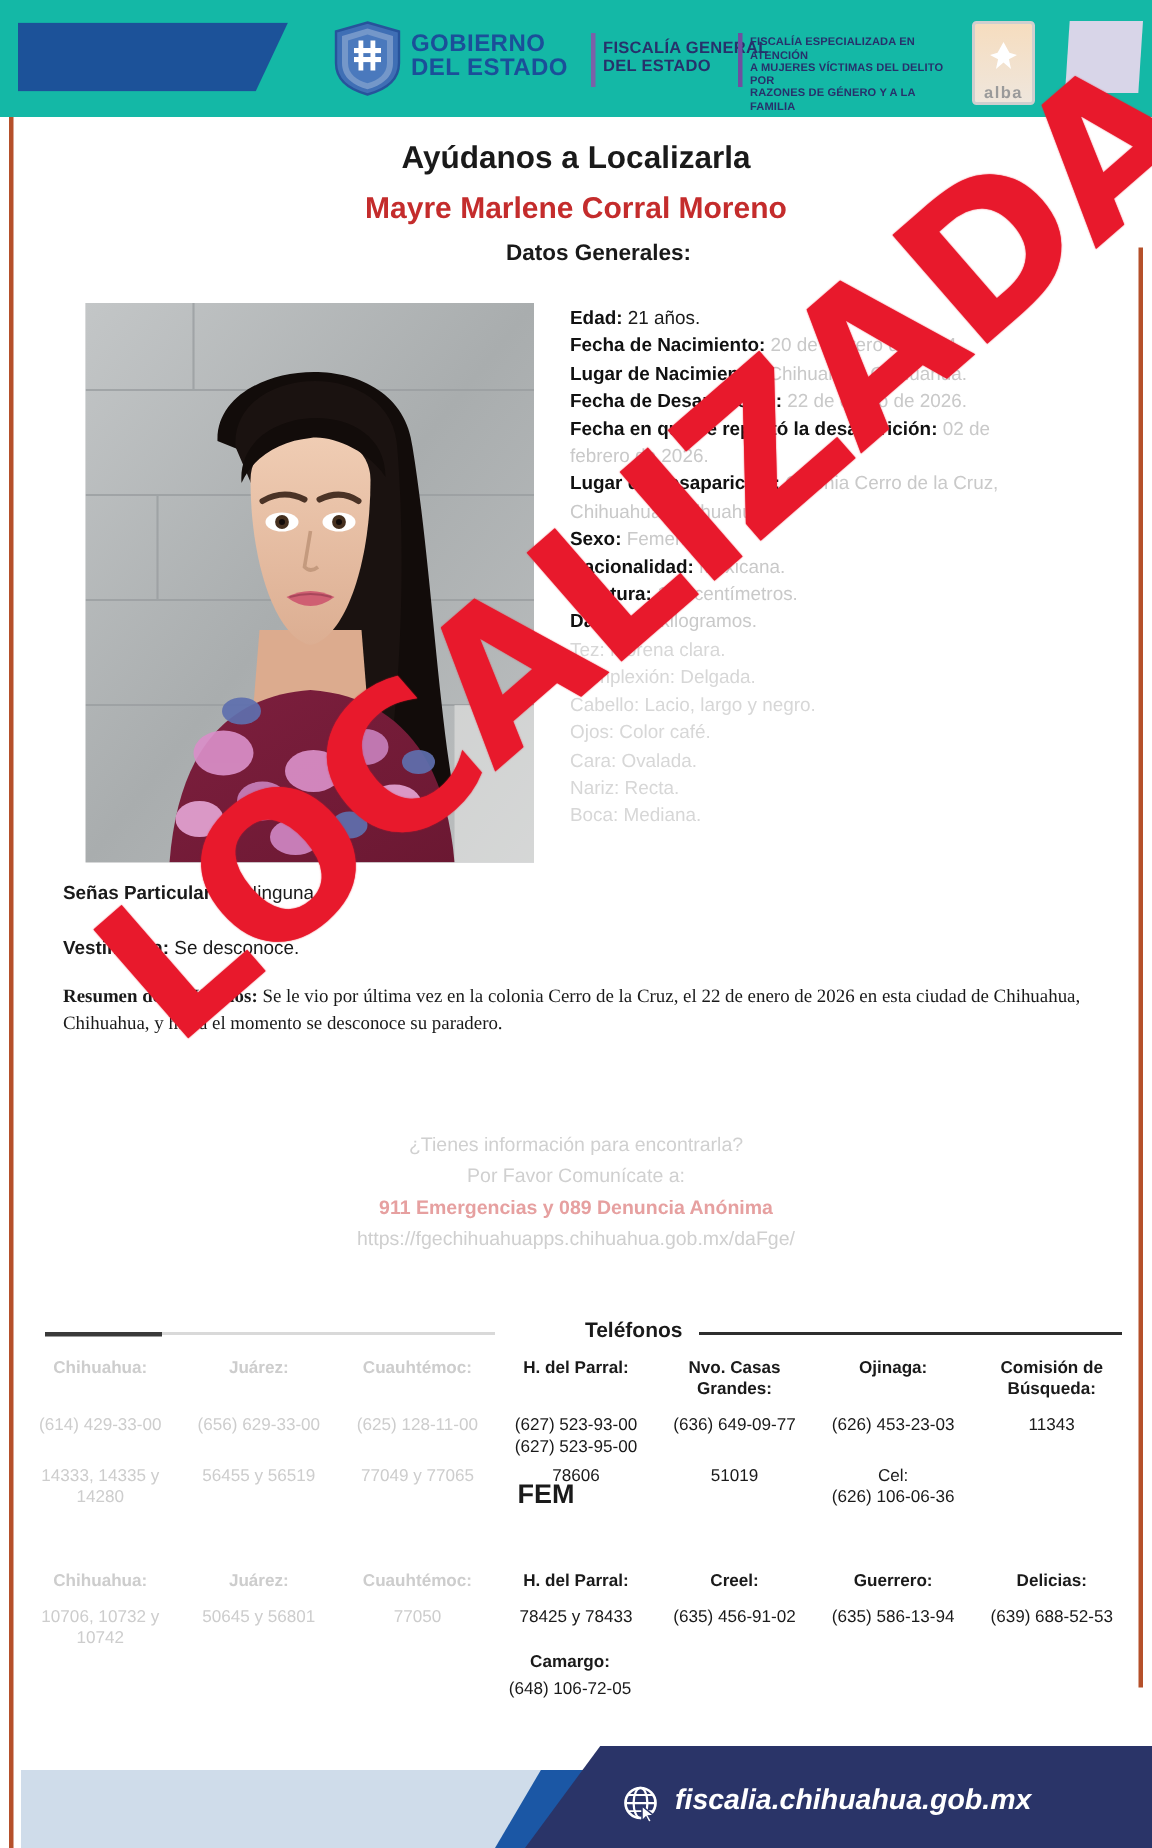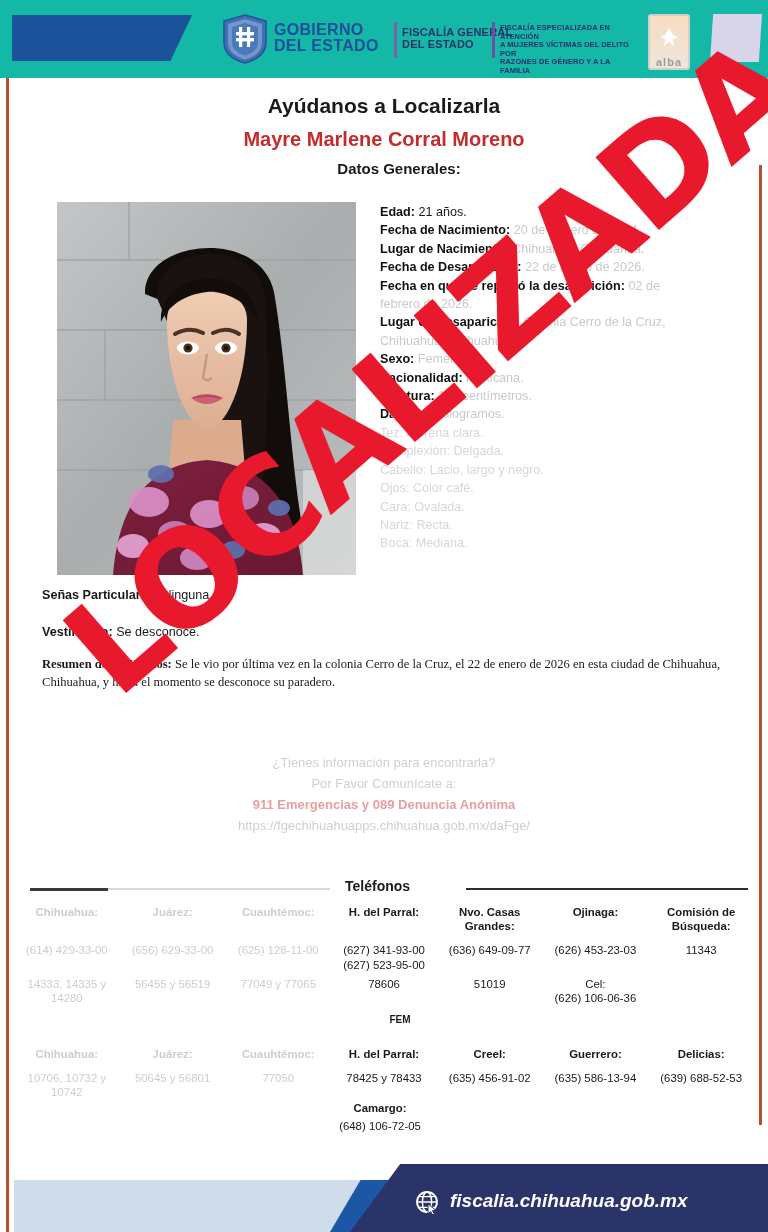--- a/index.html
+++ b/index.html
@@ -60,30 +60,30 @@
   .contact{position:absolute;left:0;top:752px;width:768px;text-align:center;font-size:13px;line-height:1.62;}
   .contact .l1{color:#d0d0d0;}
   .contact .l2{color:#d0d0d0;}
   .contact .l3{color:#e6a0a0;font-weight:bold;}
   .contact .l4{color:#cfcfcf;}
 
   
   .tel-hdr{position:absolute;left:0;top:878px;width:768px;height:22px;}
   .tel-hdr .line-l{position:absolute;left:30px;top:10px;width:300px;height:2px;background:#d9d9d9;}
   .tel-hdr .line-l-dark{position:absolute;left:30px;top:10px;width:78px;height:3px;background:#3a3a3a;}
-  .tel-hdr .word{position:absolute;left:345px;top:0;width:110px;text-align:left;font-size:14px;font-weight:bold;}
+  .tel-hdr .word{position:absolute;left:345px;top:0;width:110px;text-align:right;font-size:14px;font-weight:bold;}
   .tel-hdr .line-r{position:absolute;left:466px;top:10px;width:282px;height:2px;background:#2e2e2e;}
 
   .tgrid{position:absolute;left:14px;top:906px;width:740px;display:grid;
          grid-template-columns:repeat(7,1fr);text-align:center;font-size:11.4px;}
   .tgrid .h{font-weight:bold;line-height:1.2;padding-bottom:10px;}
   .tgrid .v{line-height:1.28;padding-bottom:4px;}
   .tgrid .v2{line-height:1.3;}
 
-  .fem-word{position:absolute;left:345px;top:1014px;width:110px;text-align:center;font-size:10px;font-weight:bold;}
+  .fem-word{position:absolute;left:345px;top:986px;width:110px;text-align:left;font-size:18px;font-weight:bold;}
   .fgrid{position:absolute;left:14px;top:1048px;width:740px;display:grid;
          grid-template-columns:repeat(7,1fr);text-align:center;font-size:11.4px;}
   .fgrid .h{font-weight:bold;line-height:1.2;padding-bottom:9px;}
   .fgrid .v{line-height:1.28;}
   .camargo{position:absolute;left:280px;top:1100px;width:200px;text-align:center;font-size:11.4px;line-height:1.55;}
   .camargo .h{font-weight:bold;}
 
   .gray{color:#cdcdcd;}
 
   
@@ -273,21 +273,21 @@
     <div class="h gray">Juárez:</div>
     <div class="h gray">Cuauhtémoc:</div>
     <div class="h">H. del Parral:</div>
     <div class="h">Nvo. Casas Grandes:</div>
     <div class="h">Ojinaga:</div>
     <div class="h">Comisión de Búsqueda:</div>
 
     <div class="v gray">(614) 429-33-00</div>
     <div class="v gray">(656) 629-33-00</div>
     <div class="v gray">(625) 128-11-00</div>
-    <div class="v" style="white-space:pre-line">(627) 341-93-00
+    <div class="v" style="white-space:pre-line">(627) 523-93-00
 (627) 523-95-00</div>
     <div class="v">(636) 649-09-77</div>
     <div class="v">(626) 453-23-03</div>
     <div class="v">11343</div>
 
     <div class="v2 gray">14333, 14335 y 14280</div>
     <div class="v2 gray">56455 y 56519</div>
     <div class="v2 gray">77049 y 77065</div>
     <div class="v2">78606</div>
     <div class="v2">51019</div>

